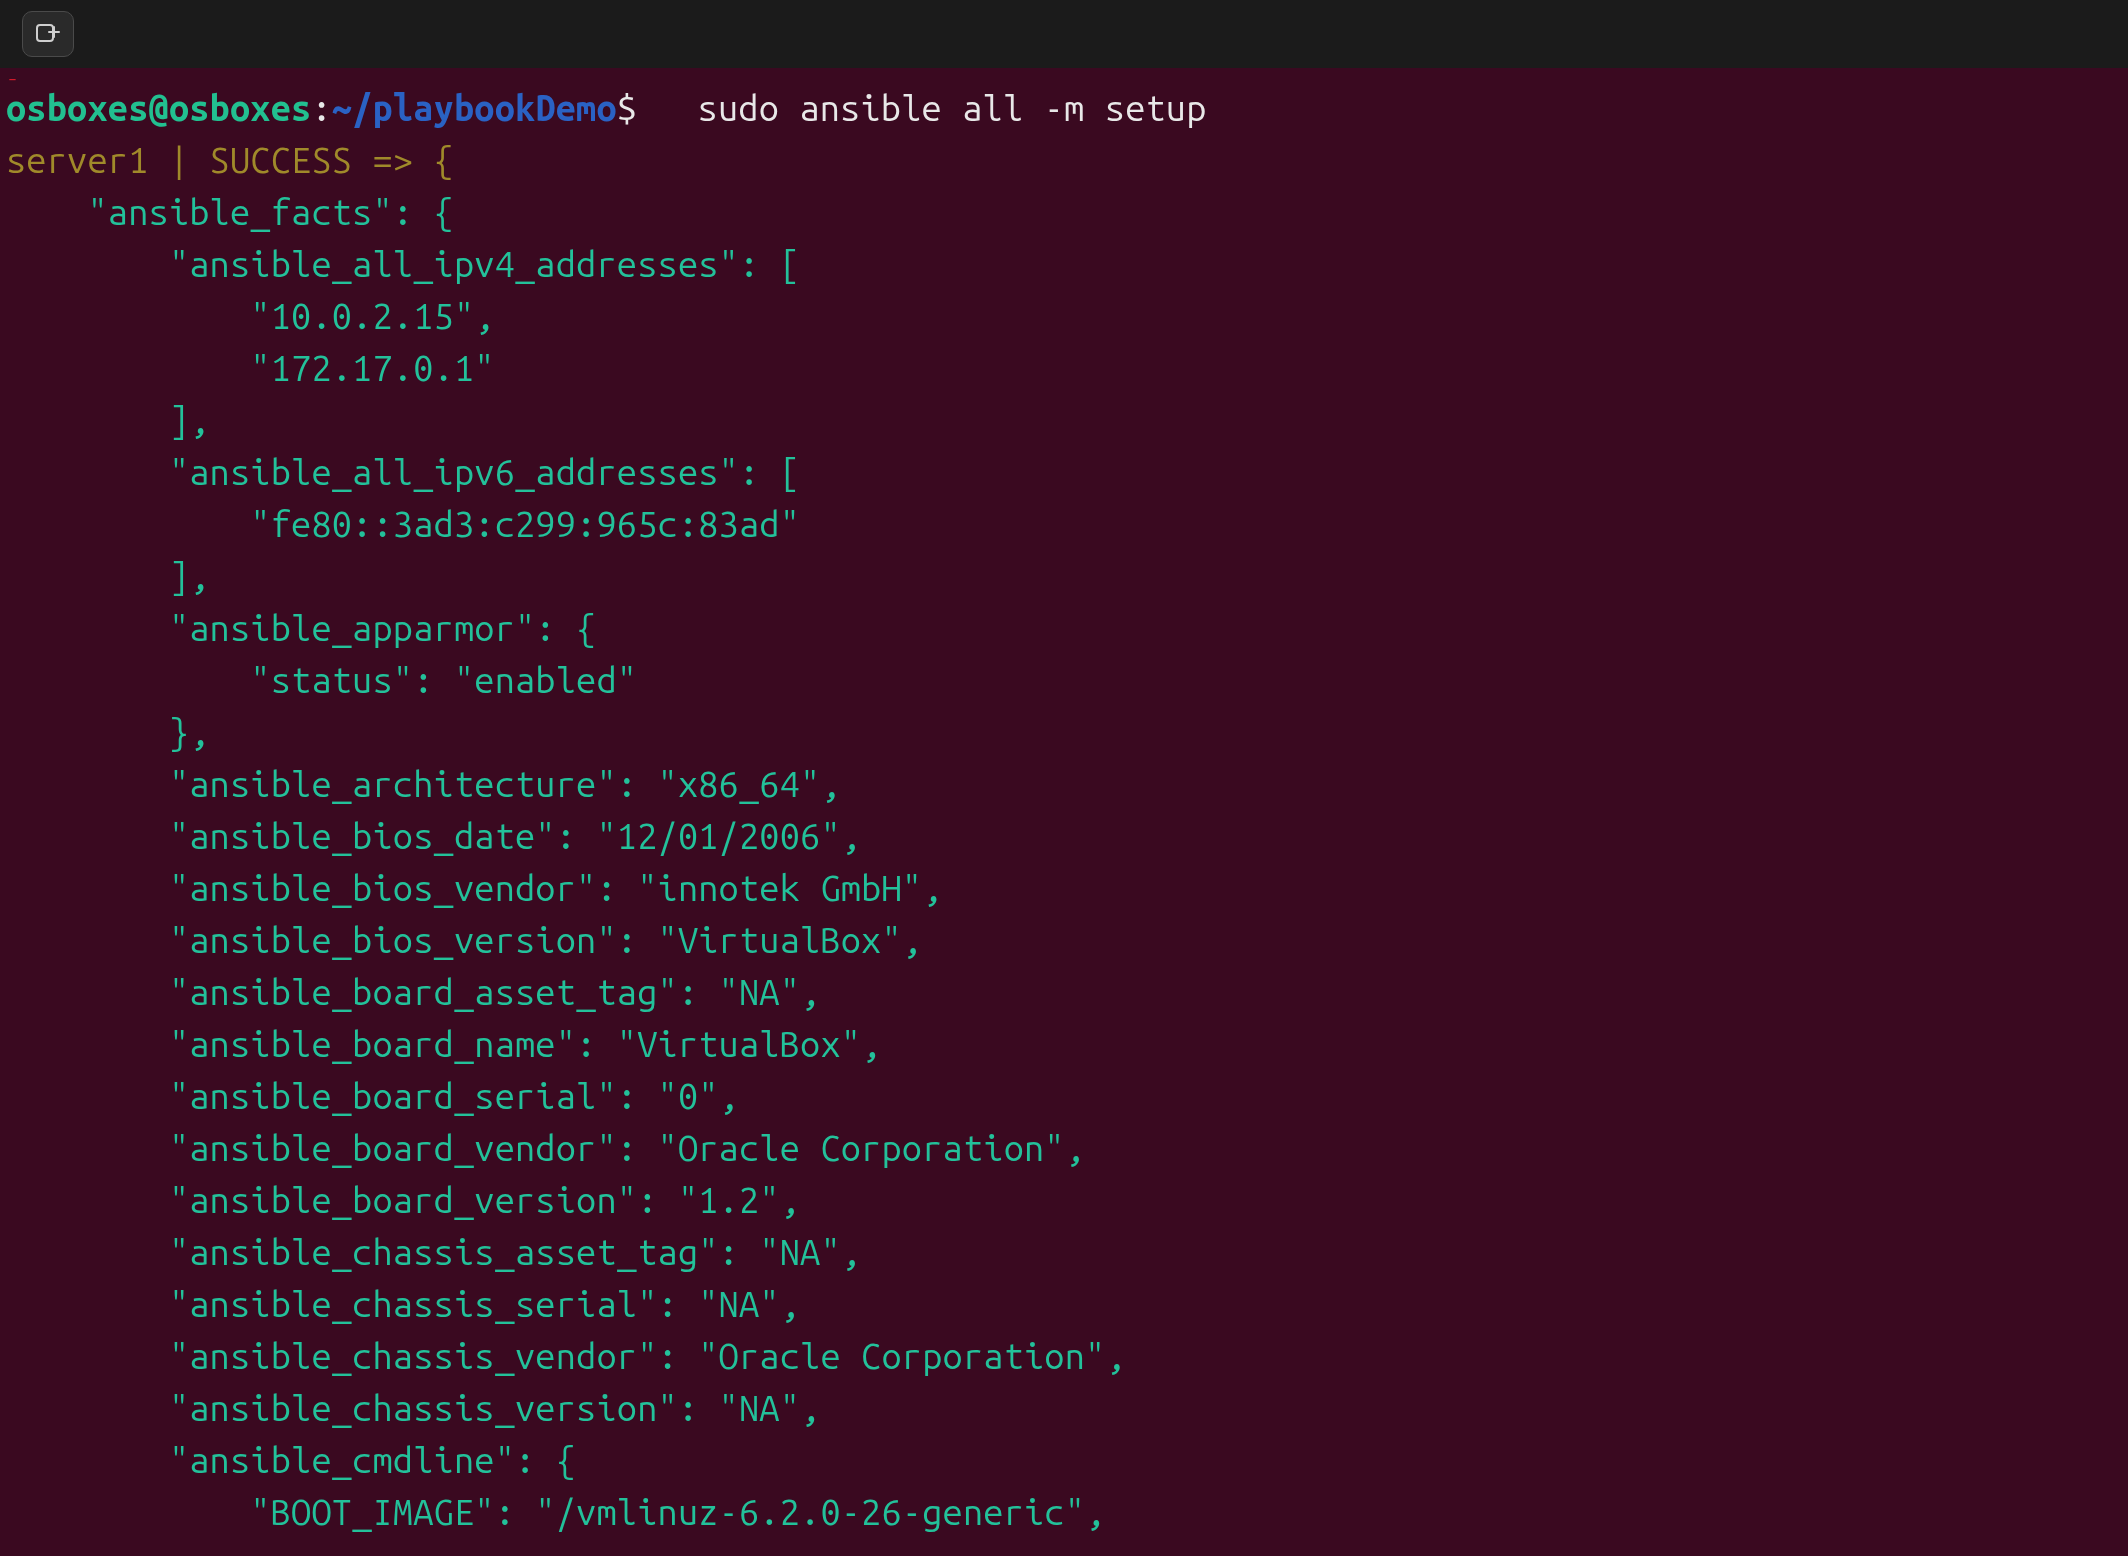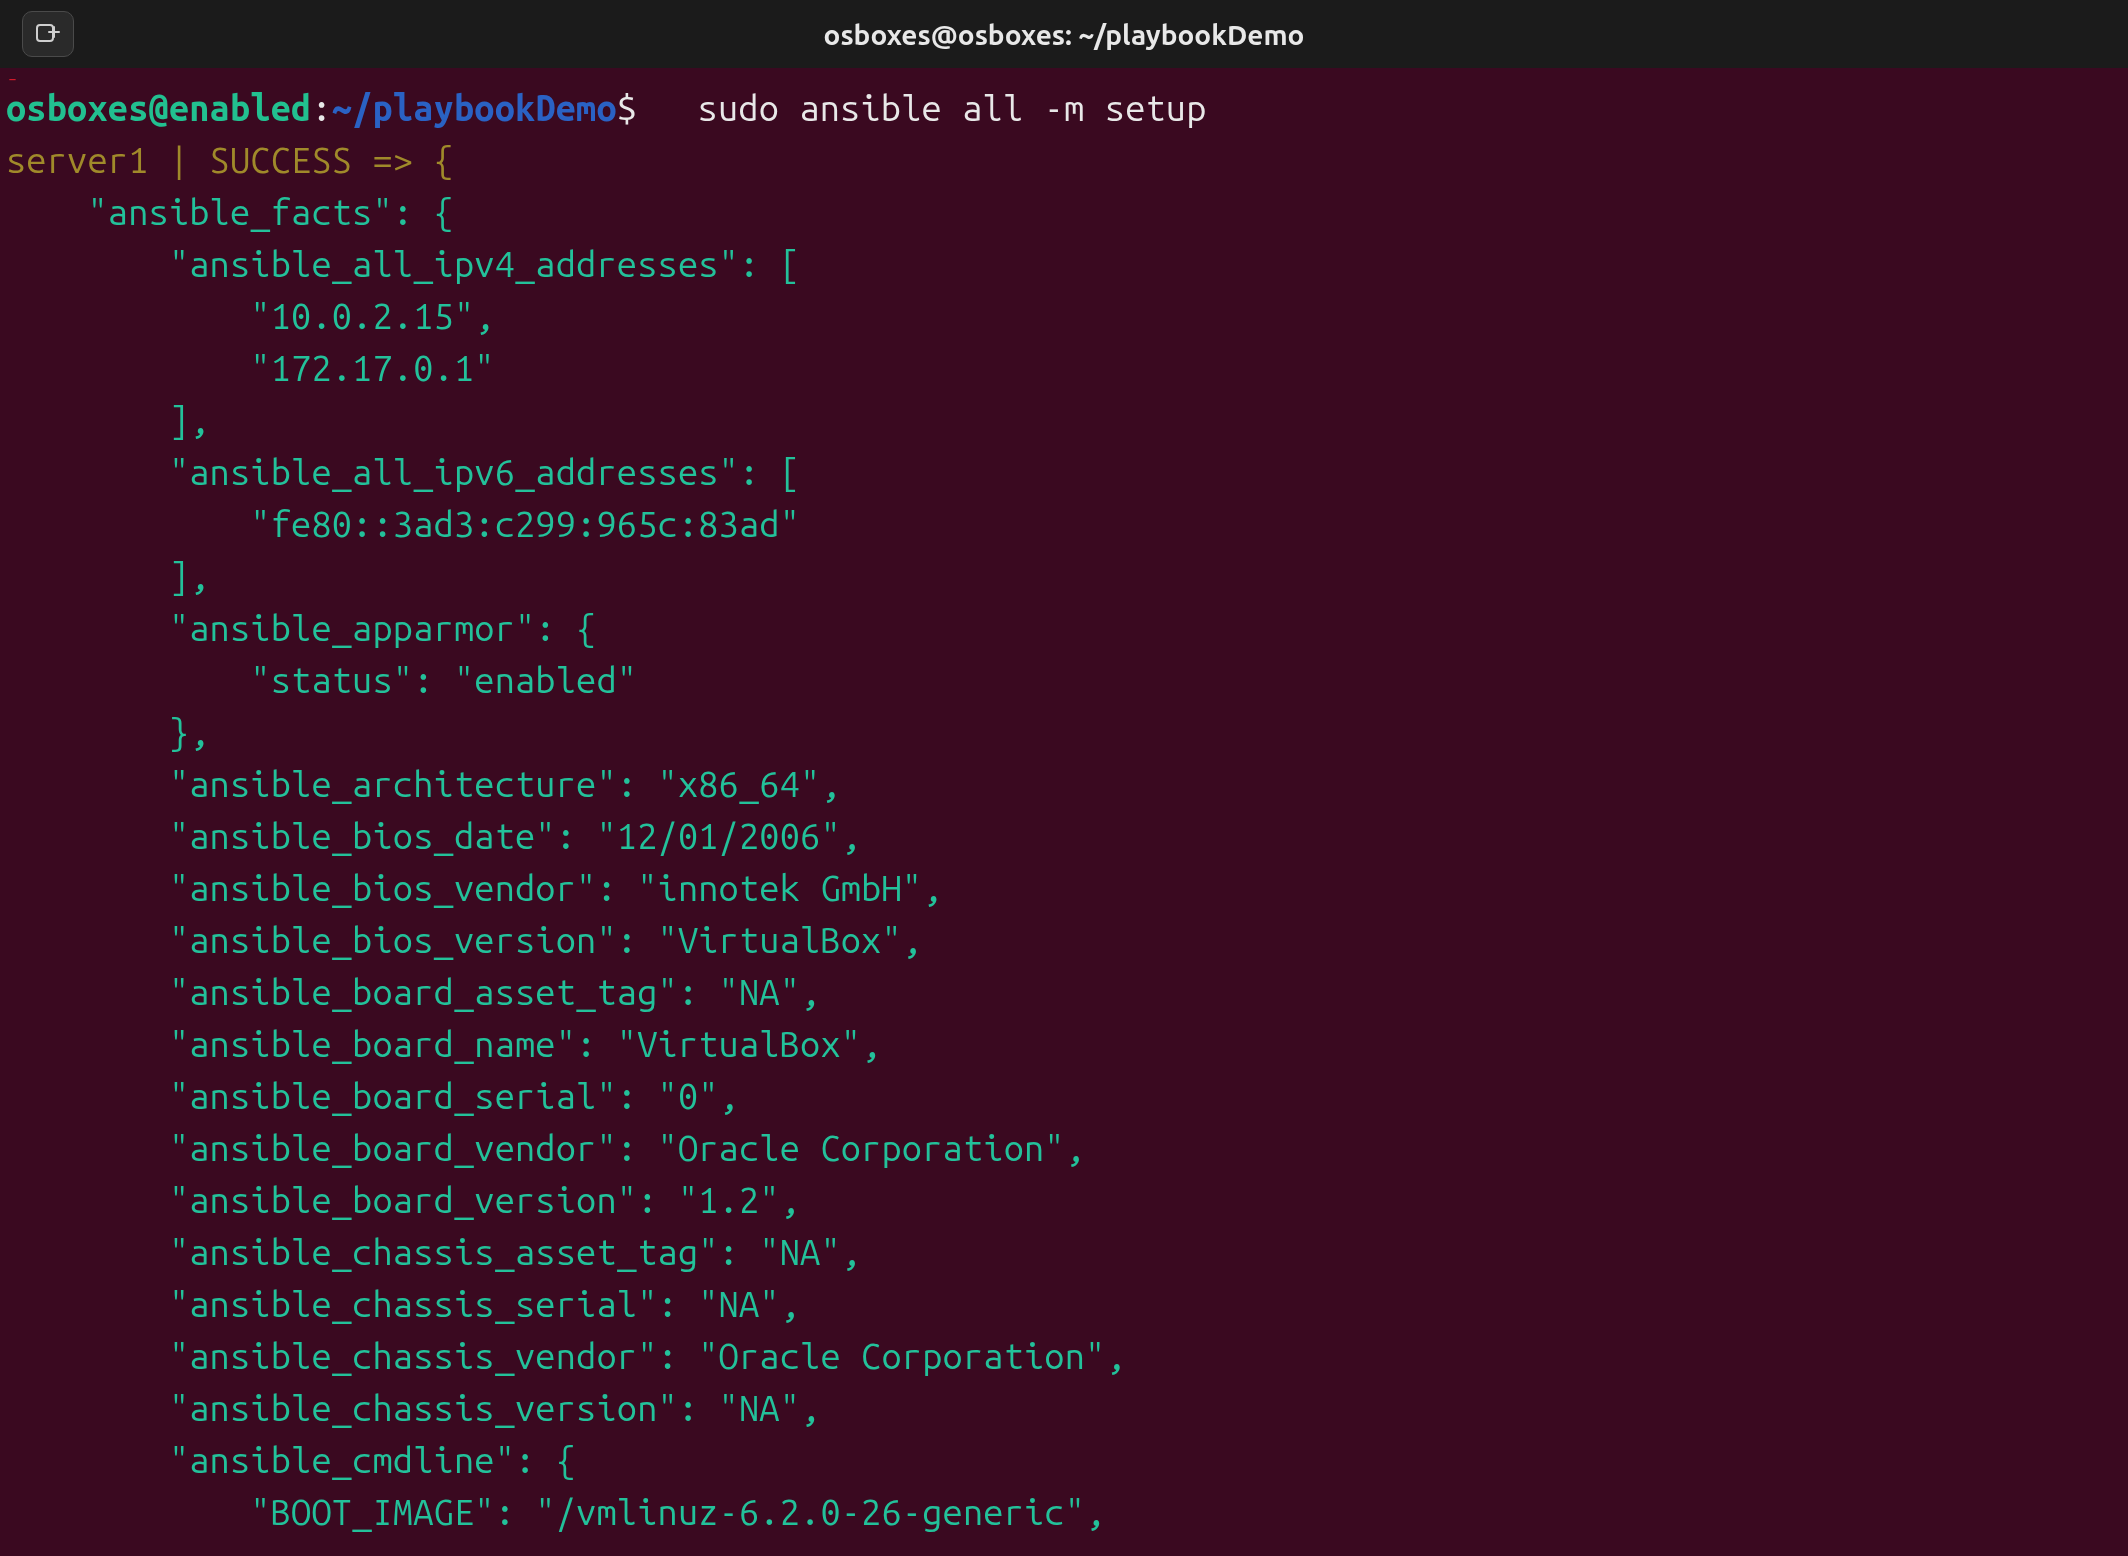--- a/index.html
+++ b/index.html
@@ -87,26 +87,25 @@
 <div class="titlebar">
   <div class="newtab-btn">
     <span>
       <svg width="28" height="28" viewBox="0 0 28 28">
         <rect x="3" y="5" width="16" height="16" rx="3" ry="3" fill="none" stroke="#cfcfcf" stroke-width="2"></rect>
         <line x1="20" y1="7" x2="20" y2="17" stroke="#cfcfcf" stroke-width="2" stroke-linecap="round"></line>
         <line x1="15" y1="12" x2="25" y2="12" stroke="#cfcfcf" stroke-width="2" stroke-linecap="round"></line>
       </svg>
     </span>
   </div>
-  <div class="title-text">osboxes@osboxes: ~/playbookDemo</div>
 </div>
 
 <div class="terminal">
   <div class="tiny-red-mark">–</div>
-<pre class="term"><span class="c-green">osboxes@enabled</span><span class="c-white">:</span><span class="c-blue">~/playbookDemo</span><span class="c-white">$</span><span class="c-cmd"> </span><span class="c-cmd">sudo ansible all -m setup</span>
+<pre class="term"><span class="c-green">osboxes@osboxes</span><span class="c-white">:</span><span class="c-blue">~/playbookDemo</span><span class="c-white">$</span><span class="c-cmd"> </span><span class="c-cmd">sudo ansible all -m setup</span>
 <span class="c-yellow">server1 | SUCCESS =&gt; {</span>
 <span class="c-teal">    "ansible_facts": {</span>
 <span class="c-teal">        "ansible_all_ipv4_addresses": [</span>
 <span class="c-teal">            "10.0.2.15",</span>
 <span class="c-teal">            "172.17.0.1"</span>
 <span class="c-teal">        ],</span>
 <span class="c-teal">        "ansible_all_ipv6_addresses": [</span>
 <span class="c-teal">            "fe80::3ad3:c299:965c:83ad"</span>
 <span class="c-teal">        ],</span>
 <span class="c-teal">        "ansible_apparmor": {</span>

